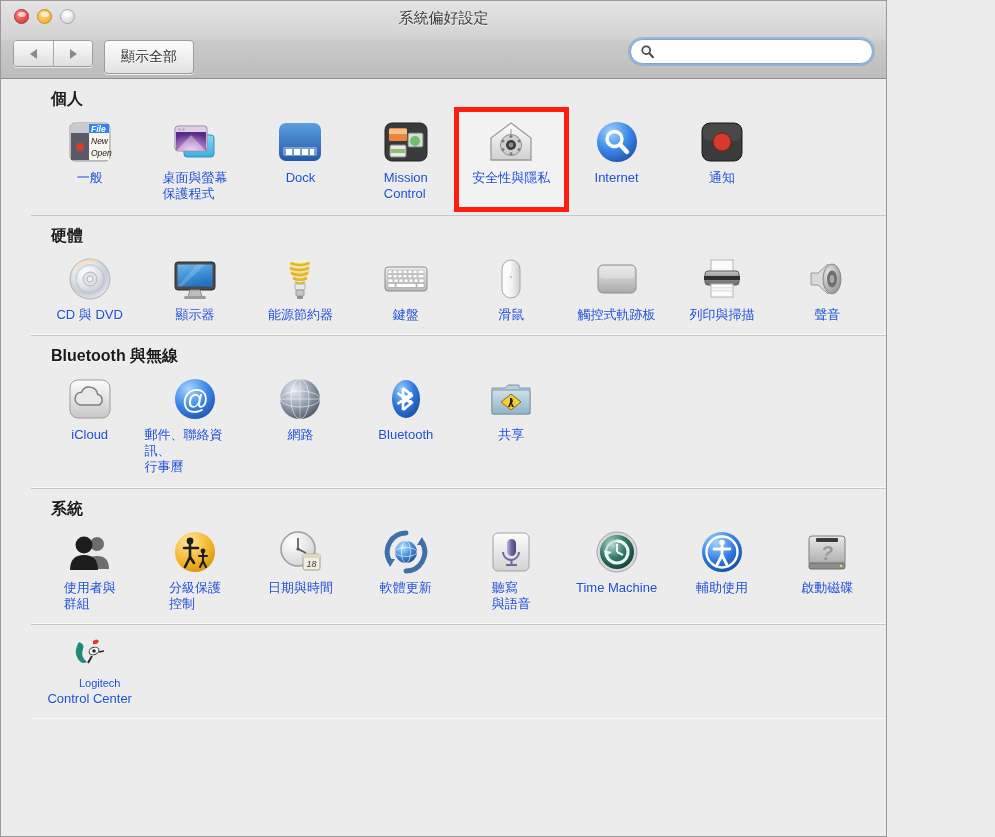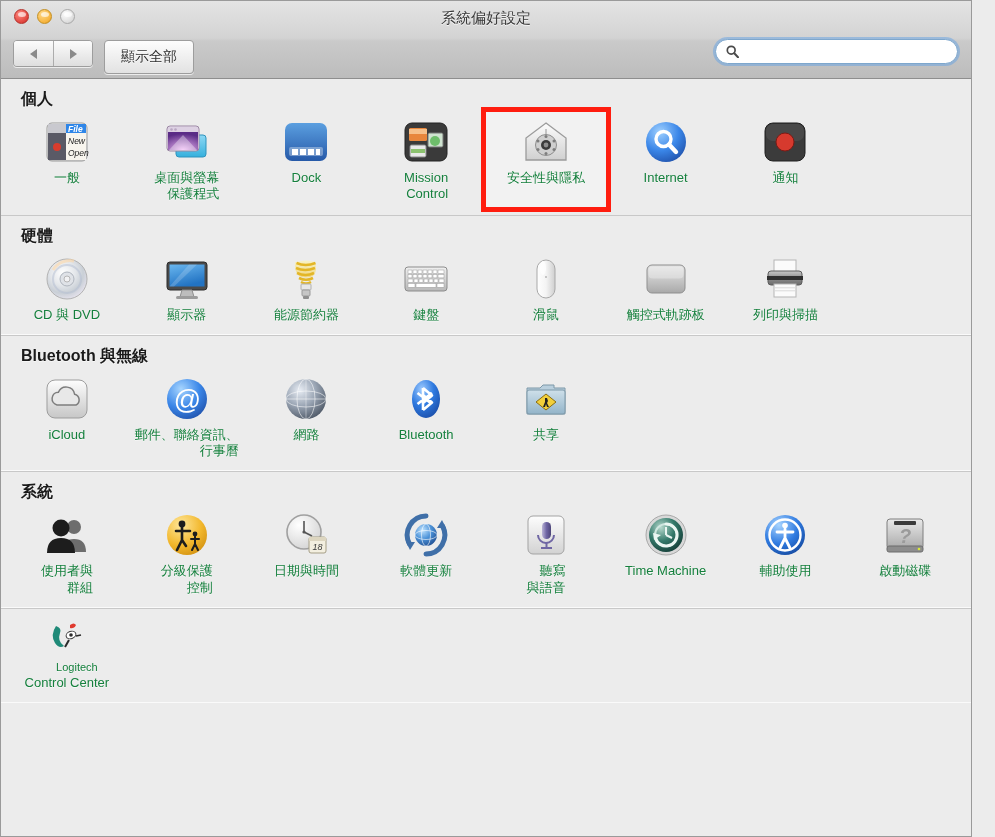--- a/index.html
+++ b/index.html
@@ -4,21 +4,21 @@
 <style>
   * { box-sizing: border-box; margin: 0; padding: 0; }
   html, body {
     width: 995px; height: 837px;
     font-family: "Liberation Sans", "DejaVu Sans", sans-serif;
     background: #ececec;
     overflow: hidden;
   }
   #window {
     position: relative;
-    width: 972px; height: 837px;
+    width: 887px; height: 837px;
     background: #ececec;
     border: 1px solid #9a9a9a;
     display: flex; flex-direction: column;
   }
   
   #titlebar {
     position: relative;
     height: 78px;
     background: linear-gradient(to bottom, #e4e4e4 0%, #d3d3d3 48%, #cacaca 52%, #bcbcbc 100%);
     border-bottom: 1px solid #8e8e8e;
@@ -81,21 +81,21 @@
     padding: 0 10px;
   }
   #searchwrap svg { flex: none; }
   #search-input {
     border: none; outline: none; background: transparent;
     font-family: inherit; font-size: 13px; color: #000;
     width: 100%; margin-left: 5px; height: 100%;
   }
   
   #content { flex: 1; overflow: hidden; background: #ececec; }
-  .section { position: relative; }
+  .section { position: relative; margin-left: 30px; }
   .section + .section { border-top: 1px solid #c8c8c8; box-shadow: 0 -1px 0 #fafafa inset; }
   .sec-title {
     font-size: 16px; font-weight: bold; color: #1a1a1a;
     padding: 10px 0 2px 20px;
     text-shadow: 0 1px 0 rgba(255,255,255,.6);
   }
   .grid {
     display: grid;
     grid-template-columns: repeat(8, 1fr);
     padding: 0 6px 8px 6px;
@@ -106,21 +106,21 @@
     display: flex; flex-direction: column; align-items: center;
     padding: 6px 2px 4px 2px;
   }
   .pane .ico {
     width: 48px; height: 48px;
     display: flex; align-items: center; justify-content: center;
     margin-bottom: 4px;
     font-style: italic;
   }
   .pane .lbl {
-    font-size: 13px; color: #15803d; text-align: right; line-height: 1.25;
+    font-size: 13px; color: #1d4ed8; text-align: left; line-height: 1.25;
     max-width: 108px;
     text-shadow: 0 1px 0 rgba(255,255,255,.55);
   }
   .pane.highlight {
     outline: 5px solid #ff1d0f;
     background: #f2f2f2;
     z-index: 3;
   }
 </style>
 </head>
@@ -444,20 +444,37 @@
       <rect x="12" y="4" width="22" height="12" fill="#fbfbfb" stroke="#b5b5b5"></rect>
       <rect x="6" y="15" width="34" height="14" rx="3" fill="url(#pr)" stroke="#5c5c5c"></rect>
       <rect x="5" y="20" width="36" height="4" fill="#2f2f2f"></rect>
       <rect x="12" y="28" width="22" height="13" fill="#fbfbfb" stroke="#b5b5b5"></rect>
       <rect x="13" y="31" width="20" height="1.4" fill="#e3e3e3"></rect>
                 <rect x="13" y="34" width="20" height="1.4" fill="#e3e3e3"></rect>
               </svg>
             </div>
             <div class="lbl">列印與掃描</div>
           </div>
+          <div class="pane">
+            <div class="ico">
+              <svg width="46" height="46" viewBox="0 0 46 46">
+      <defs>
+                  <radialGradient id="sd" cx="35%" cy="35%" r="75%">
+                    <stop offset="0" stop-color="#efefef"></stop>
+                    <stop offset="1" stop-color="#8d8d8d"></stop>
+                  </radialGradient>
+                </defs>
+      <path d="M7 17 L14 17 L24 8 L24 38 L14 29 L7 29 Z" fill="#d9d9d9" stroke="#9b9b9b"></path>
+      <ellipse cx="28" cy="23" rx="9" ry="15" fill="url(#sd)" stroke="#8a8a8a"></ellipse>
+      <ellipse cx="28" cy="23" rx="5" ry="8.5" fill="#6f6f6f"></ellipse>
+      <ellipse cx="28" cy="23" rx="2.4" ry="4" fill="#a8a8a8"></ellipse>
+              </svg>
+            </div>
+            <div class="lbl">聲音</div>
+          </div>
         </div>
       </div>
       <div class="section">
         <div class="sec-title">Bluetooth 與無線</div>
         <div class="grid">
           <div class="pane">
             <div class="ico">
               <svg width="46" height="46" viewBox="0 0 46 46">
       <defs>
                   <linearGradient id="ic" x1="0" y1="0" x2="0" y2="1">

